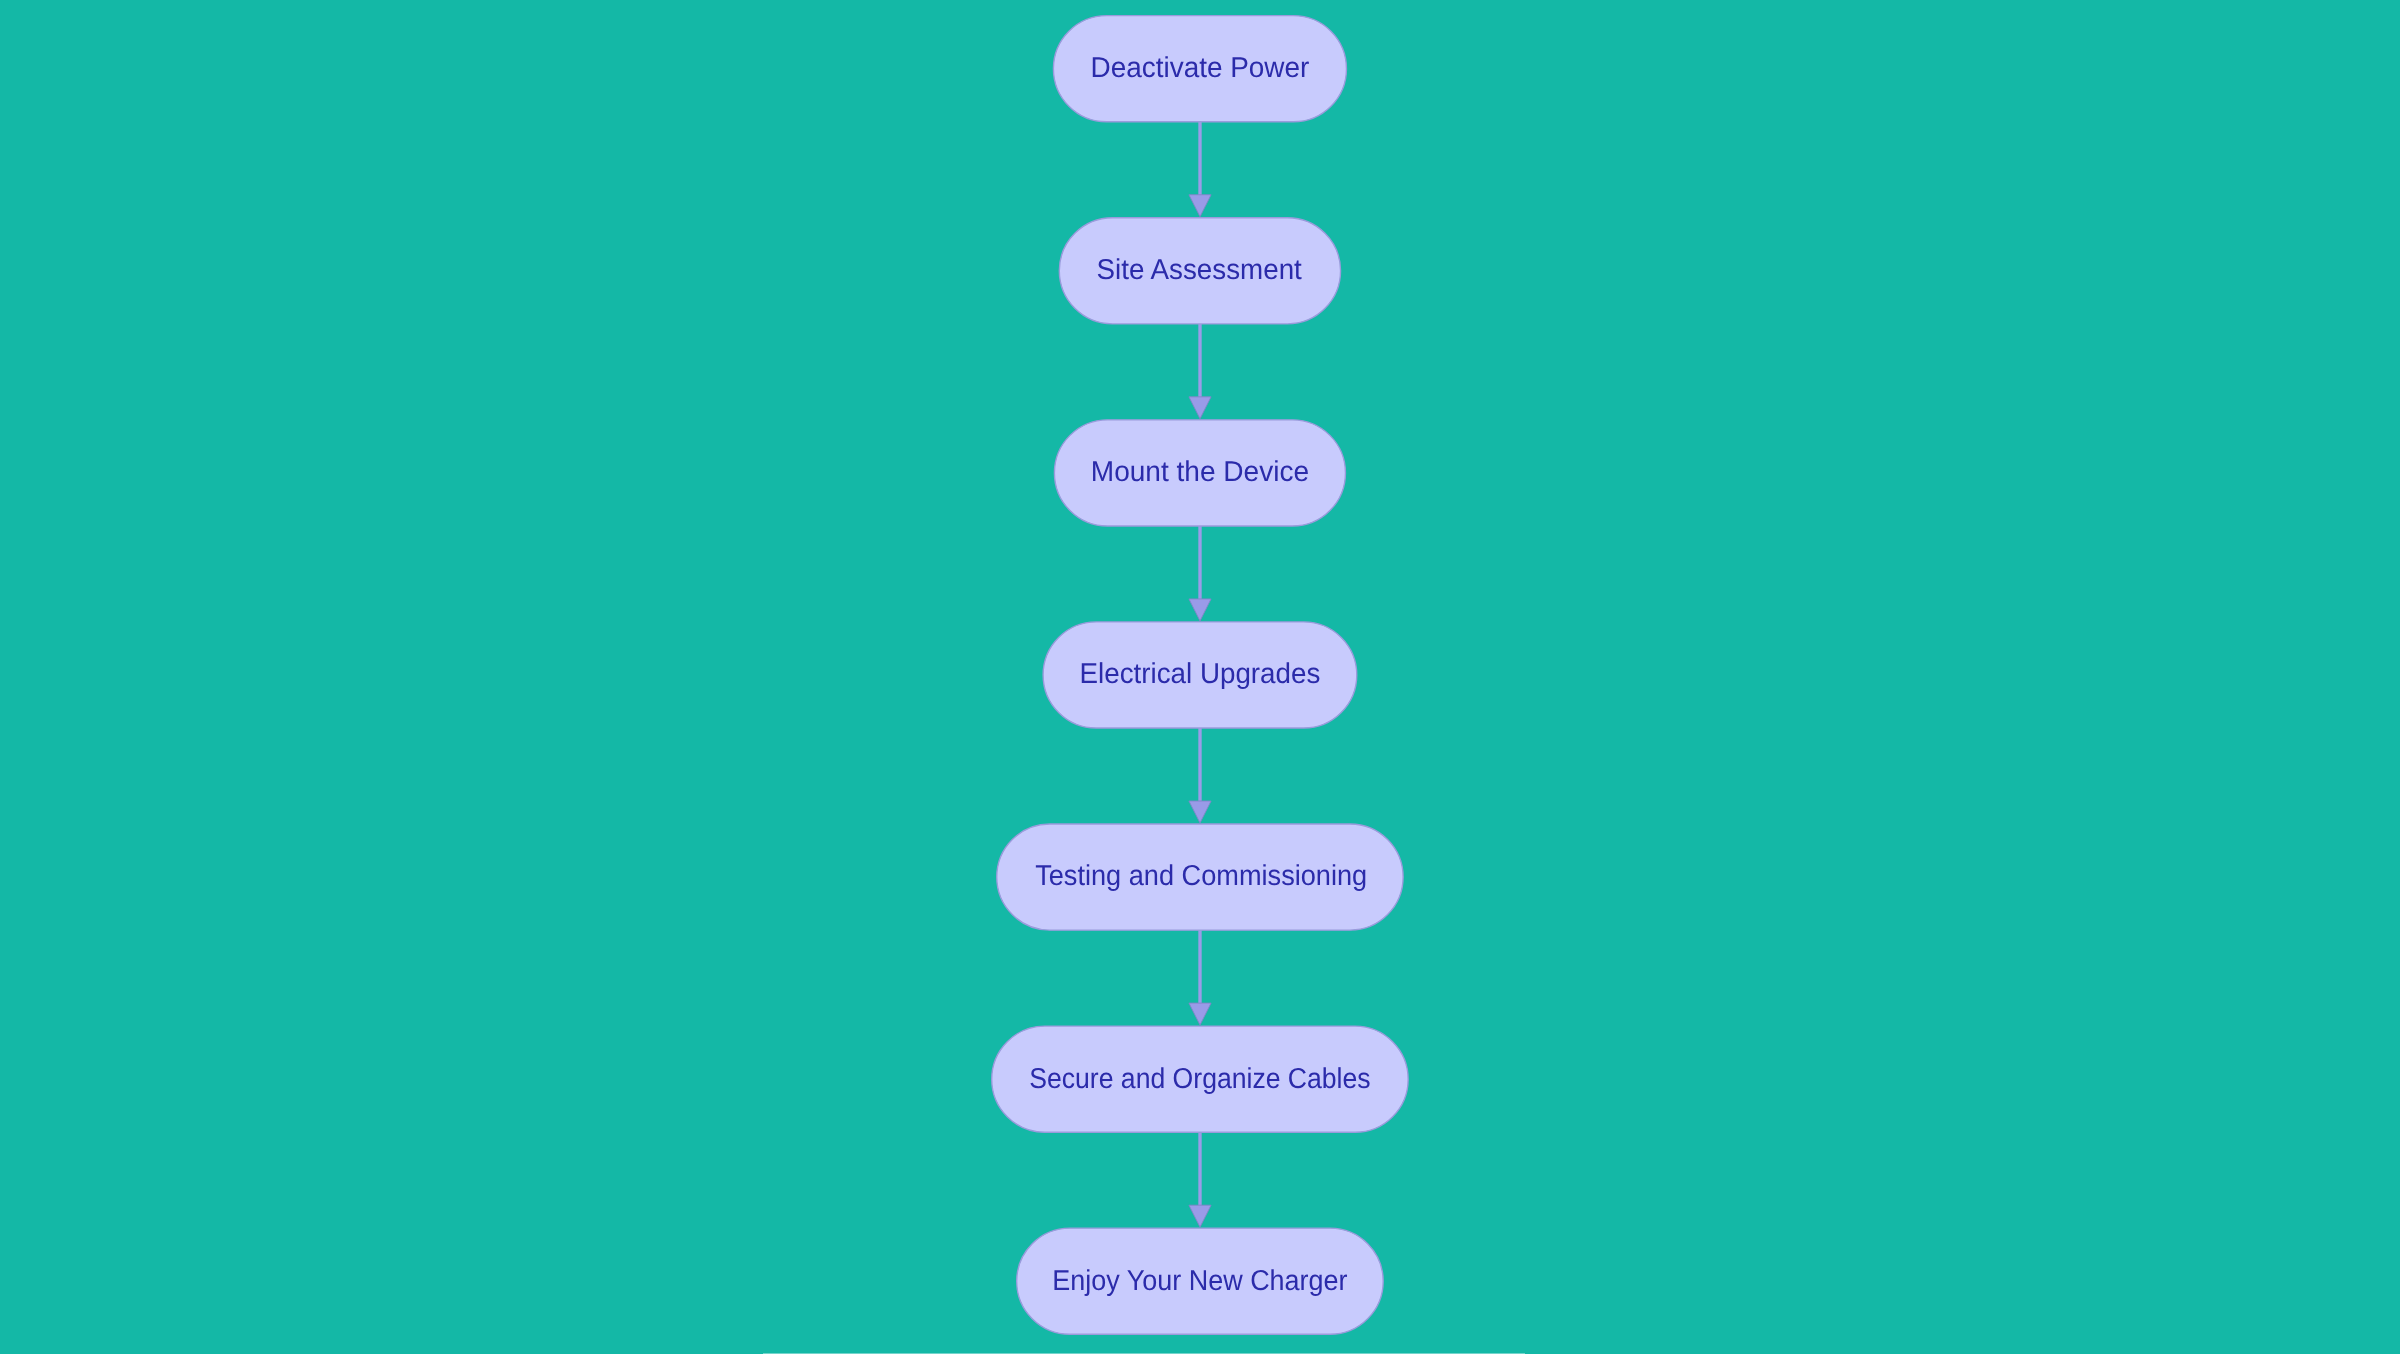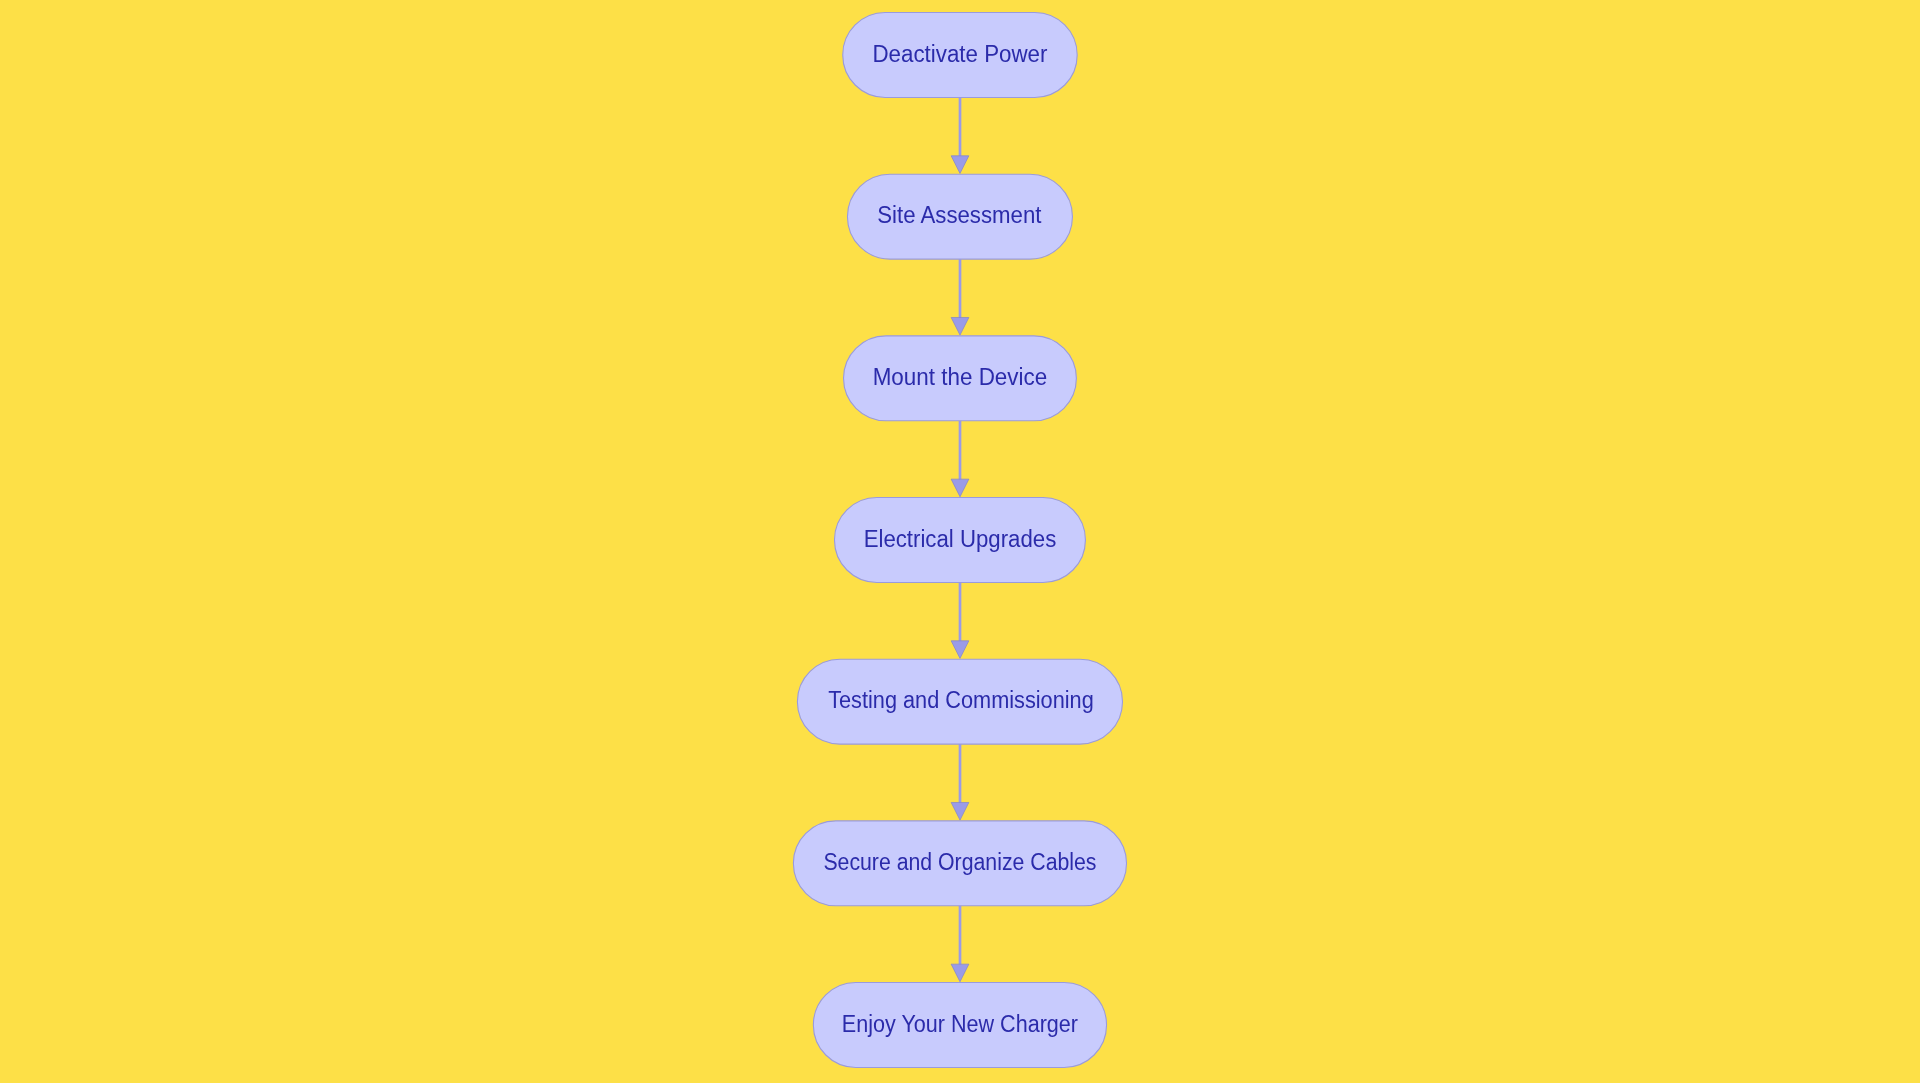--- a/index.html
+++ b/index.html
@@ -18,21 +18,21 @@
     font-family:"Liberation Sans", sans-serif;
     font-weight:400;
     text-anchor:middle;
   }
   .edge-line  { fill:none; }
   .arrow-head { stroke-linejoin:miter; }
 </style>
 </head>
 <body style="background: rgb(255, 255, 255);">
 
-<div id="stage" style="background: #fde047;">
+<div id="stage" style="background: #14b8a6;">
   <svg class="flow" id="flow-svg" viewBox="0 0 1920 1083" width="1920" height="1083">
 
     <g id="edge-layer">
       <g>
         <path class="edge-line" d="M 960 97.43 L 960 157.01" stroke="#9a9be8" stroke-width="2.7"></path>
         <path class="arrow-head" d="M 951.15 155.81 L 968.85 155.81 L 960 173.41 Z" fill="#9a9be8" stroke="#8284c8" stroke-width="0.7"></path>
       </g>
       <g>
         <path class="edge-line" d="M 960 259.1 L 960 318.66999999999996" stroke="#9a9be8" stroke-width="2.7"></path>
         <path class="arrow-head" d="M 951.15 317.46999999999997 L 968.85 317.46999999999997 L 960 335.07 Z" fill="#9a9be8" stroke="#8284c8" stroke-width="0.7"></path>

